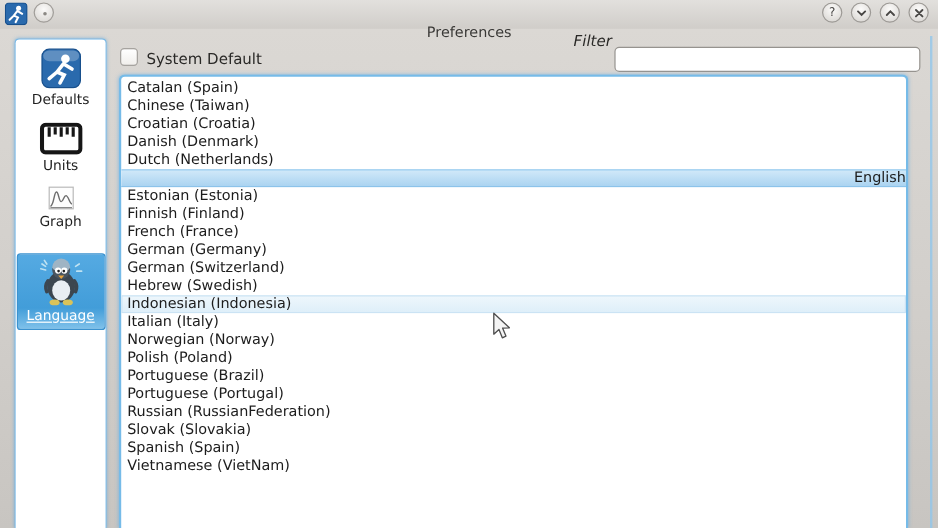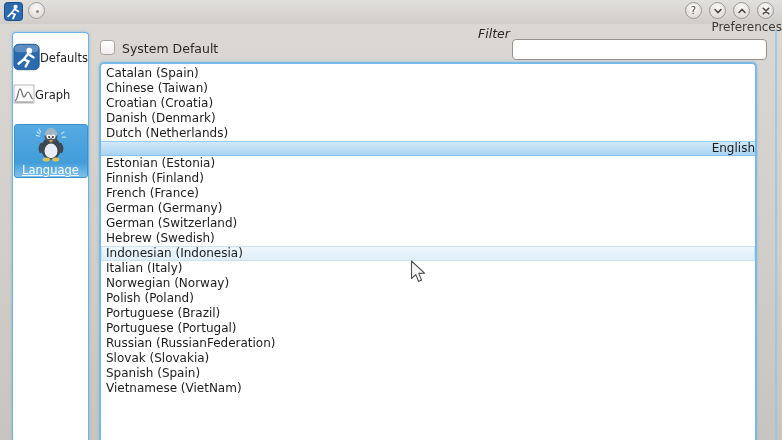--- a/index.html
+++ b/index.html
@@ -6,47 +6,47 @@
   html,body { width:782px; height:440px; }
   body {
     position:relative; overflow:hidden;
     font-family:"DejaVu Sans", sans-serif;
     background:linear-gradient(180deg,#dcd9d5 0%,#d2cfcb 55%,#c8c5c1 100%);
   }
 
   
   .titlebar { position:absolute; top:0; left:0; right:0; height:24px;
     background:linear-gradient(180deg,#e2e0dd,#d0cdc9); }
-  .tb-title { position:absolute; left:0; right:0; top:20px; text-align:right;
+  .tb-title { position:absolute; left:0; right:0; top:20px; text-align:center;
     font-size:12px; color:#3a3937; }
   .app-icon { position:absolute; left:4px; top:2px; width:19px; height:19px; }
   .menu-btn { position:absolute; left:28px; top:2px; width:17px; height:17px;
     border-radius:50%; border:1px solid #a09d99;
     background:radial-gradient(circle at 50% 32%,#fbfaf9,#d6d3cf); }
   .menu-btn::after { content:""; position:absolute; left:6.5px; top:6.5px;
     width:3px; height:3px; border-radius:50%; background:#8b8884; }
   .tb-btns { position:absolute; right:8px; top:2px; display:flex; gap:7px; }
   .tb-btn { width:17px; height:17px; border-radius:50%; border:1px solid #9d9a96;
     background:radial-gradient(circle at 50% 32%,#fcfbfa,#d5d2ce);
     display:flex; align-items:center; justify-content:center;
     font-size:10px; color:#4a4846; }
 
   
   .sidebar { position:absolute; left:12px; top:32px; width:77px; bottom:0;
     background:#fff; border:1px solid #6fb4e6; border-bottom:none;
     border-radius:4px 4px 0 0; box-shadow:0 0 3px rgba(80,160,220,.55);
     display:flex; flex-direction:column; align-items:center; }
-  .side-item { display:flex; flex-direction:row; align-items:center;
+  .side-item { display:flex; flex-direction:column; align-items:center;
     font-size:11.5px; color:#1f1f1f; width:100%; }
   .si-defaults { margin-top:7px; }
   .si-units   { margin-top:12px; }
   .si-graph   { margin-top:10px; }
   .side-item .icn { display:block; }
   .side-item .lbl { margin-top:2px; }
-  .si-language { margin-top:20px; width:74px; height:54px; border-radius:3px;
+  .si-language { margin-top:20px; width:74px; height:64px; border-radius:3px;
     background:linear-gradient(180deg,#55aae2 0%,#429dd9 72%,#7fc1ea 100%);
     border:1px solid #3b92cf;
     display:flex; flex-direction:column; align-items:center; justify-content:flex-start; }
   .si-language .lbl { color:#ffffff; text-decoration:underline; margin-top:0; }
 
   
   .checkbox { position:absolute; left:100px; top:40px; width:15px; height:15px;
     border:1px solid #a6a39f; border-radius:3.5px;
     background:linear-gradient(#ffffff,#f1efec); }
   .cb-label { position:absolute; left:122px; top:41px; font-size:12.5px; color:#2a2927; }
@@ -110,20 +110,27 @@
   <div class="side-item si-defaults">
     <svg class="icn" width="34" height="34" viewBox="0 0 34 34">
       <rect x="1" y="1" width="32" height="32" rx="6" fill="#2a6aad" stroke="#174f8c"></rect>
       <rect x="2" y="2" width="30" height="9" rx="5" fill="#ffffff" opacity="0.25"></rect>
       <circle cx="20.5" cy="9" r="3.6" fill="#fff"></circle>
       <path d="M19 13 L13.5 20 M13.5 20 L7 25.5 M13.5 20 L19.5 22.5 L16 29 M19.5 13.5 L26 17.5" stroke="#fff" stroke-width="3" fill="none" stroke-linecap="round"></path>
     </svg>
     <span class="lbl">Defaults</span>
   </div>
 
+  <div class="side-item si-units">
+    <svg class="icn" width="36" height="27" viewBox="0 0 36 27">
+      <rect x="2" y="2" width="32" height="23" rx="3" fill="#fff" stroke="#161616" stroke-width="3.4"></rect>
+      <path d="M8 4 V12 M13 4 V10 M18 4 V12 M23 4 V10 M28 4 V12" stroke="#161616" stroke-width="2.6"></path>
+    </svg>
+    <span class="lbl">Units</span>
+  </div>
 
   <div class="side-item si-graph">
     <svg class="icn" width="22" height="20" viewBox="0 0 22 20">
       <rect x="1" y="1" width="20" height="18" fill="#fdfdfd" stroke="#b9b9b9"></rect>
       <path d="M2 17 C5 16 5 5 7 5 C9 5 9 13 11 13 C13 13 13 8 15 8 C17 8 18 15 20 15" stroke="#6d6d6d" stroke-width="1.2" fill="none"></path>
       <path d="M2 18 H20" stroke="#8a8a8a" stroke-width="1"></path>
     </svg>
     <span class="lbl">Graph</span>
   </div>
 

